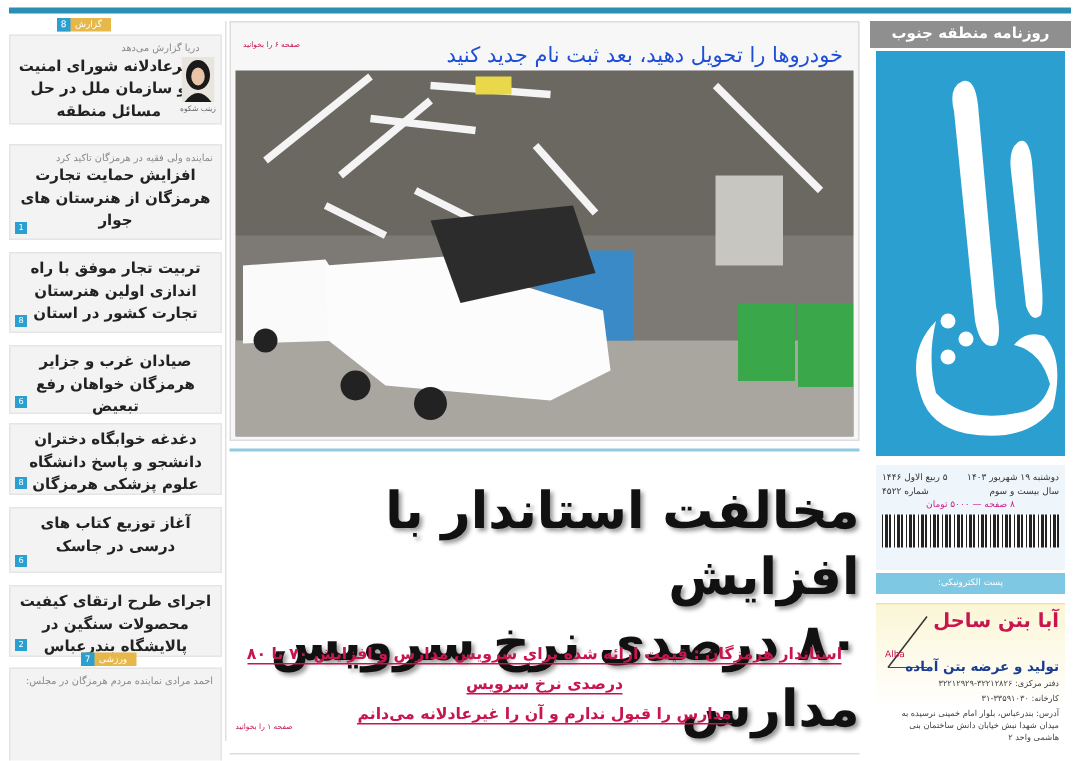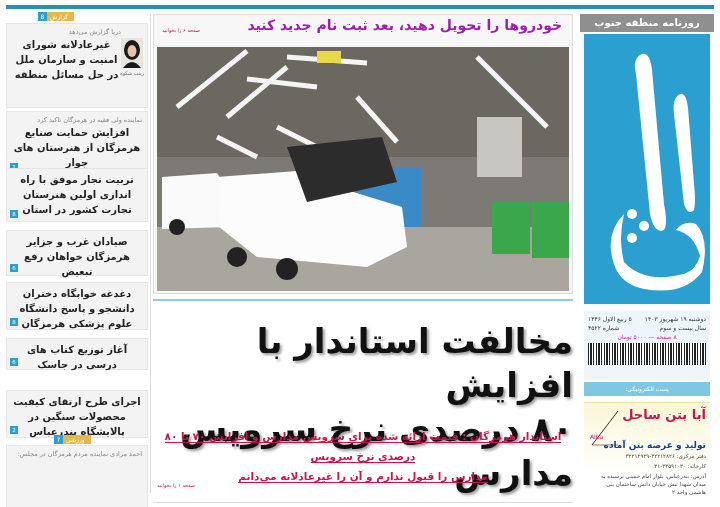--- a/index.html
+++ b/index.html
@@ -21,21 +21,21 @@
     .ad { position: absolute; left: 4px; top: 388px; width: 126px; height: 100px; background: linear-gradient(180deg,#fbf6d6,#fff 70%); border-top: 1px solid #f0e0a0; padding: 4px; }
     .ad-title { color: #c8154e; font-size: 13px; font-weight: bold; text-align: right; }
     .ad-sub { color: #1a3d8f; font-size: 9px; font-weight: bold; text-align: right; margin-top: 18px; }
     .ad-text { color: #444; font-size: 5.5px; line-height: 8px; text-align: right; margin-top: 2px; }
     .ad-logo { position: absolute; left: 6px; top: 6px; width: 30px; height: 38px; }
     .ad-logo-label { position: absolute; left: 6px; top: 30px; font-size: 6px; color: #c8154e; }
 
     
     .center { position: absolute; left: 153px; top: 14px; width: 420px; height: 493px; }
     .hl-box { position: absolute; left: 0; top: 0; width: 420px; height: 280px; border: 1px solid #ddd; background: #f7f7f7; }
-    .hl-title { position: absolute; right: 10px; top: 2px; font-size: 14px; font-weight: bold; color: #a21caf; }
+    .hl-title { position: absolute; right: 10px; top: 14px; font-size: 14px; font-weight: normal; color: #1d4ed8; }
     .hl-more { position: absolute; left: 8px; top: 12px; font-size: 5px; color: #c8154e; direction: rtl; }
     .photo { position: absolute; left: 3px; top: 32px; width: 412px; height: 244px; overflow: hidden; background: #8a8a88; }
     .photo svg { width: 100%; height: 100%; }
     .div-line { position: absolute; left: 0; top: 285px; width: 420px; height: 2px; background: #8fcbe2; }
     .main-head { position: absolute; left: 0; top: 305px; width: 420px; text-align: right; font-size: 34px; font-weight: bold; color: #111; line-height: 44px; text-shadow: 2px 2px 3px #999; }
     .sub-head { position: absolute; left: 0; top: 412px; width: 420px; text-align: center; font-size: 10.5px; font-weight: bold; color: #c8154e; line-height: 20px; }
     .sub-head span { border-bottom: 1px solid #c8154e; }
     .main-more { position: absolute; left: 4px; top: 468px; font-size: 5px; color: #c8154e; }
     .center-bottom { position: absolute; left: 0; top: 488px; width: 420px; height: 1px; background: #ddd; }
 
@@ -141,50 +141,50 @@
   <div class="center-bottom"></div>
 </div>
 
 <div class="vline"></div>
 
 <div class="left">
   <div class="sect-tag" style="left:32px; top:0;">
     <span class="num">8</span>
     <span>گزارش</span>
   </div>
-  <div class="card" style="top:11px; height:85px; padding-right:26px;">
+  <div class="card" style="top:11px; height:60px; padding-right:14px;">
     <div class="kicker">دریا گزارش می‌دهد</div>
     <div class="title">غیرعادلانه شورای امنیت و سازمان ملل در حل مسائل منطقه</div>
     <svg class="avatar" viewBox="0 0 22 30">
       <rect width="22" height="30" fill="#e8e4de"></rect>
       <ellipse cx="11" cy="12" rx="8" ry="10" fill="#1a1a1a"></ellipse>
       <ellipse cx="11" cy="13" rx="4.5" ry="6" fill="#e8c4a8"></ellipse>
       <path d="M2 30 Q11 18 20 30Z" fill="#1a1a1a"></path>
     </svg>
     <div class="avatar-name">زینب شکوه</div>
   </div>
 
-  <div class="card" style="top:84px; height:64px;margin-top:15px;">
+  <div class="card" style="top:84px; height:64px;">
     <div class="kicker">نماینده ولی فقیه در هرمزگان تاکید کرد</div>
-    <div class="title">افزایش حمایت صنایع هرمزگان از هنرستان های جوار</div>
+    <div class="title">افزایش حمایت تجارت هرمزگان از هنرستان های جوار</div>
     <span class="pg">1</span>
   </div>
   <div class="card" style="top:156px; height:54px;">
     <div class="title">تربیت تجار موفق با راه اندازی اولین هنرستان تجارت کشور در استان</div>
     <span class="pg">8</span>
   </div>
   <div class="card" style="top:218px; height:46px;">
     <div class="title">صیادان غرب و جزایر هرمزگان خواهان رفع تبعیض</div>
     <span class="pg">6</span>
   </div>
   <div class="card" style="top:270px; height:48px;">
     <div class="title">دغدغه خوابگاه دختران دانشجو و پاسخ دانشگاه علوم پزشکی هرمزگان</div>
     <span class="pg">8</span>
   </div>
-  <div class="card" style="top:326px; height:32px;">
+  <div class="card" style="top:326px; height:44px;">
     <div class="title">آغاز توزیع کتاب های درسی در جاسک</div>
     <span class="pg">6</span>
   </div>
   <div class="card" style="top:378px; height:48px;">
     <div class="title">اجرای طرح ارتقای کیفیت محصولات سنگین در پالایشگاه بندرعباس</div>
     <span class="pg">2</span>
   </div>
 
   <div class="sect-tag" style="left:48px; top:423px;">
     <span class="num">7</span>

